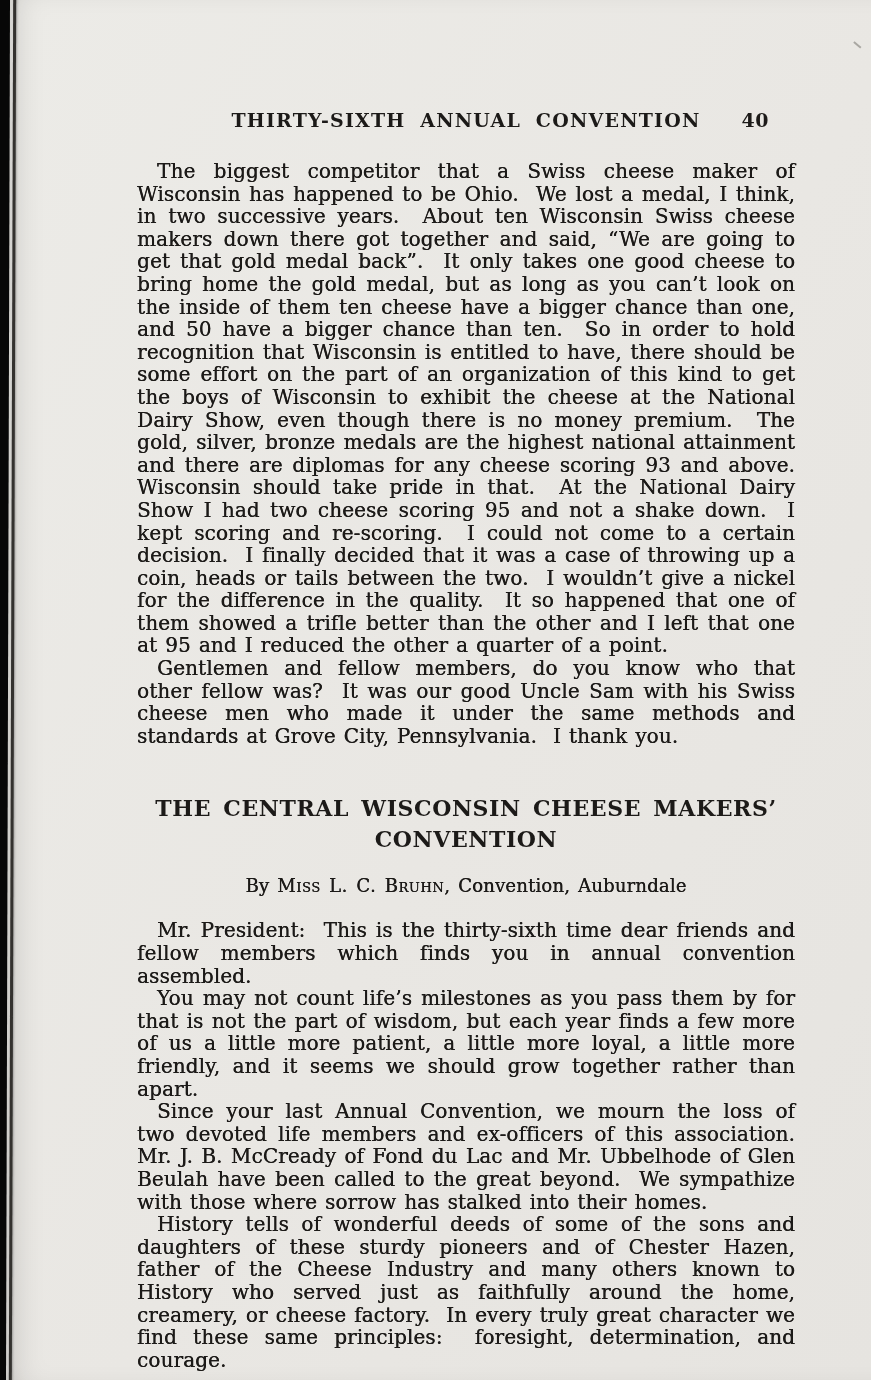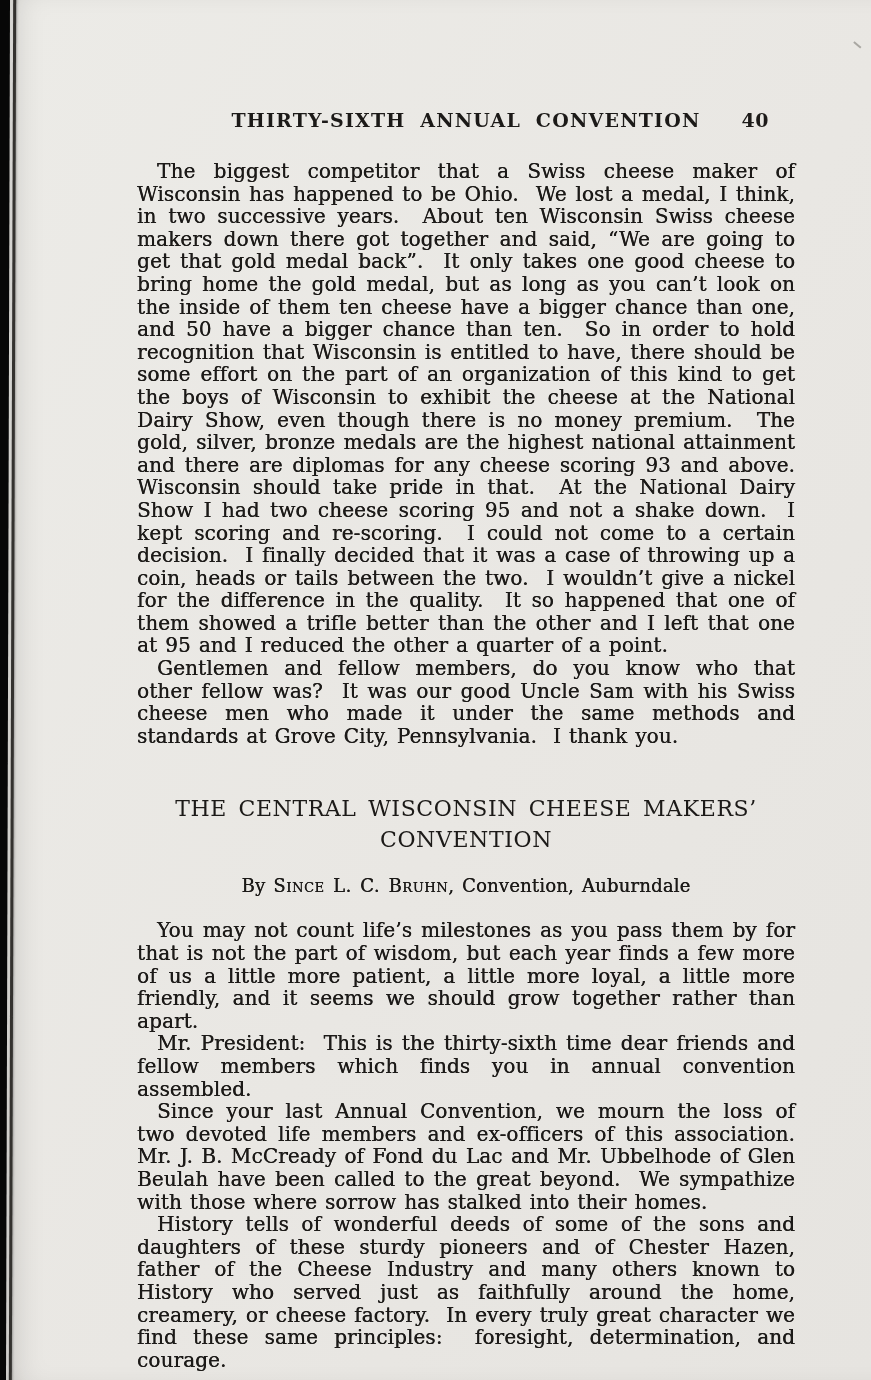--- a/index.html
+++ b/index.html
@@ -43,21 +43,21 @@
     font-size:20px; line-height:22.6px;
     text-align:justify; text-indent:20px;
     white-space:pre-wrap;
     letter-spacing:0.1px; word-spacing:1.5px;
     text-shadow:0.3px 0 0 currentColor;
   }
   .body-first { margin-top:28px; }
   .section-heading {
     margin:46px 0 0 0; padding:0;
     text-align:center; font-size:22px; line-height:31px;
-    font-weight:normal; letter-spacing:0.6px; word-spacing:4px;
+    font-weight:bold; letter-spacing:0.6px; word-spacing:4px;
   }
   .section-heading .line { display:block; }
   .byline {
     margin-top:20px; text-align:center;
     font-size:18px; letter-spacing:0.2px; word-spacing:2px;
     text-shadow:0.3px 0 0 currentColor;
   }
   .byline .sc { font-variant:small-caps; letter-spacing:0.6px; }
   .body-second { margin-top:23px; }
 </style>
@@ -80,24 +80,24 @@
       <p>The biggest competitor that a Swiss cheese maker of Wisconsin has happened to be Ohio.  We lost a medal, I think, in two successive years.  About ten Wisconsin Swiss cheese makers down there got together and said, “We are going to get that gold medal back”.  It only takes one good cheese to bring home the gold medal, but as long as you can’t look on the inside of them ten cheese have a bigger chance than one, and 50 have a bigger chance than ten.  So in order to hold recognition that Wisconsin is entitled to have, there should be some effort on the part of an organization of this kind to get the boys of Wisconsin to exhibit the cheese at the National Dairy Show, even though there is no money premium.  The gold, silver, bronze medals are the highest national attainment and there are diplomas for any cheese scoring 93 and above.  Wisconsin should take pride in that.  At the National Dairy Show I had two cheese scoring 95 and not a shake down.  I kept scoring and re-scoring.  I could not come to a certain decision.  I finally decided that it was a case of throwing up a coin, heads or tails between the two.  I wouldn’t give a nickel for the difference in the quality.  It so happened that one of them showed a trifle better than the other and I left that one at 95 and I reduced the other a quarter of a point.</p>
       <p>Gentlemen and fellow members, do you know who that other fellow was?  It was our good Uncle Sam with his Swiss cheese men who made it under the same methods and standards at Grove City, Pennsylvania.  I thank you.</p>
     </div>
 
     <h2 class="section-heading">
       <span class="line">THE CENTRAL WISCONSIN CHEESE MAKERS’</span>
       <span class="line">CONVENTION</span>
     </h2>
 
     <div class="byline">
-      <span>By </span><span class="sc">Since L. C. Bruhn</span><span>, Convention, Auburndale</span>
+      <span>By </span><span class="sc">Miss L. C. Bruhn</span><span>, Convention, Auburndale</span>
     </div>
 
     <div class="body-text body-second">
+      <p>Mr. President:  This is the thirty-sixth time dear friends and fellow members which finds you in annual convention assembled.</p>
       <p>You may not count life’s milestones as you pass them by for that is not the part of wisdom, but each year finds a few more of us a little more patient, a little more loyal, a little more friendly, and it seems we should grow together rather than apart.</p>
-      <p>Mr. President:  This is the thirty-sixth time dear friends and fellow members which finds you in annual convention assembled.</p>
       <p>Since your last Annual Convention, we mourn the loss of two devoted life members and ex-officers of this association.  Mr. J. B. McCready of Fond du Lac and Mr. Ubbelhode of Glen Beulah have been called to the great beyond.  We sympathize with those where sorrow has stalked into their homes.</p>
       <p>History tells of wonderful deeds of some of the sons and daughters of these sturdy pioneers and of Chester Hazen, father of the Cheese Industry and many others known to History who served just as faithfully around the home, creamery, or cheese factory.  In every truly great character we find these same principles:  foresight, determination, and courage.</p>
     </div>
 
   </div>
 </div>
 
 </body></html>

